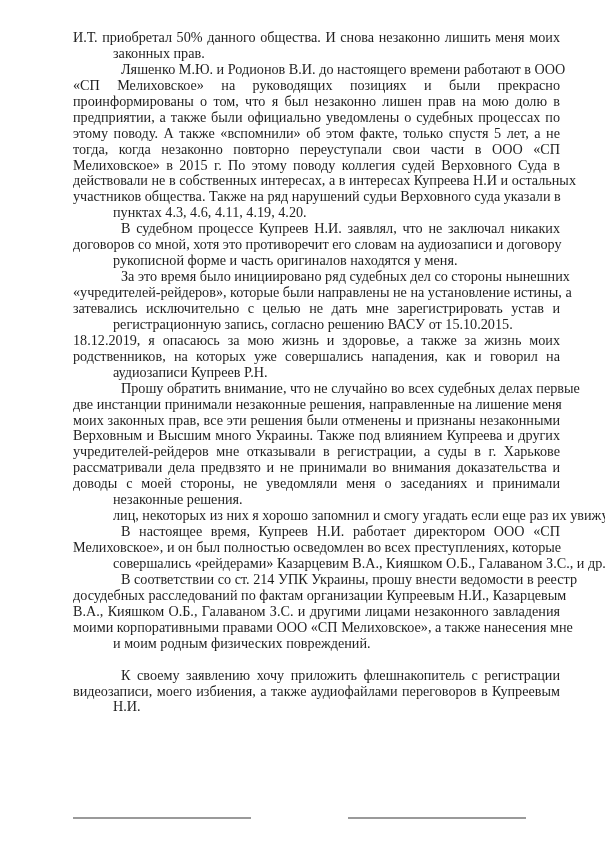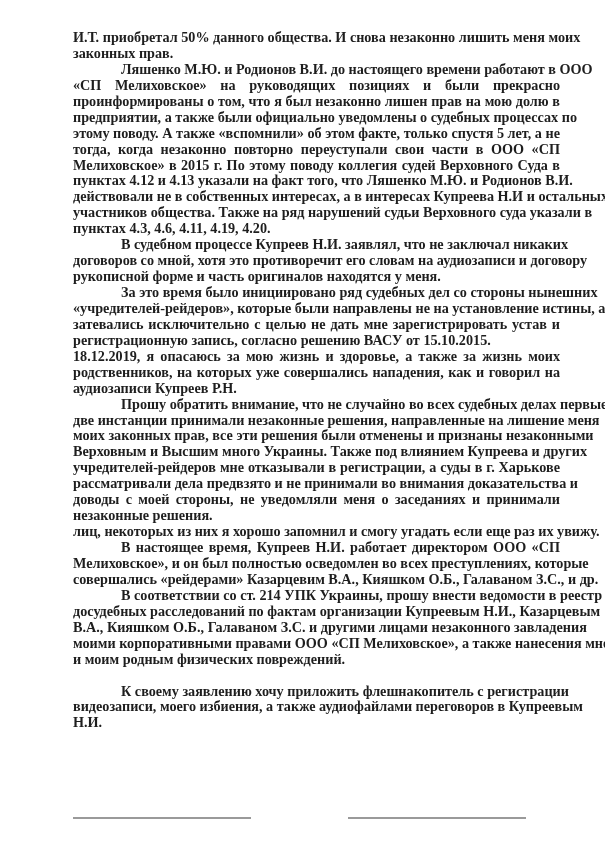--- a/index.html
+++ b/index.html
@@ -4,23 +4,23 @@
 <style>
   html, body { margin: 0; padding: 0; background: #ffffff; }
   body { width: 605px; height: 855px; position: relative; overflow: hidden; }
   .page {
     position: absolute; left: 73px; top: 30px; width: 487px;
     font-family: "Liberation Serif", "DejaVu Serif", serif;
     font-size: 14.2px; color: #1e1e1e;
   }
   .line {
     height: 15.95px; line-height: 15.95px; white-space: nowrap;
-    text-align: justify; text-align-last: justify; font-weight: bold;
+    text-align: justify; text-align-last: justify;
   }
-  .line.last { text-align-last: left; }
+  .line.last { text-align-last: left; margin-left: 40px; }
   .line.indent { padding-left: 48px; }
   .gap { height: 16px; }
   .sig {
     position: absolute; top: 817px; height: 2px; background: #9a9a9a;
   }
   .sig.left { left: 73px; width: 178px; }
   .sig.right { left: 348px; width: 178px; }
 </style>
 </head>
 <body>
@@ -31,21 +31,20 @@
       <div class="line last">законных прав.</div>
     </div>
     <div>
       <div class="line indent">Ляшенко М.Ю. и Родионов В.И. до настоящего времени работают в ООО</div>
       <div class="line">«СП Мелиховское» на руководящих позициях и были прекрасно</div>
       <div class="line">проинформированы о том, что я был незаконно лишен прав на мою долю в</div>
       <div class="line">предприятии, а также были официально уведомлены о судебных процессах по</div>
       <div class="line">этому поводу. А также «вспомнили» об этом факте, только спустя 5 лет, а не</div>
       <div class="line">тогда, когда незаконно повторно переуступали свои части в ООО «СП</div>
       <div class="line">Мелиховское» в 2015 г. По этому поводу коллегия судей Верховного Суда в</div>
-      <div class="line">пунктах 4.12 и 4.13 указали на факт того, что Ляшенко М.Ю. и Родионов В.И.</div>
       <div class="line">действовали не в собственных интересах, а в интересах Купреева Н.И и остальных</div>
       <div class="line">участников общества. Также на ряд нарушений судьи Верховного суда указали в</div>
       <div class="line last">пунктах 4.3, 4.6, 4.11, 4.19, 4.20.</div>
     </div>
     <div>
       <div class="line indent">В судебном процессе Купреев Н.И. заявлял, что не заключал никаких</div>
       <div class="line">договоров со мной, хотя это противоречит его словам на аудиозаписи и договору</div>
       <div class="line last">рукописной форме и часть оригиналов находятся у меня.</div>
     </div>
     <div>

